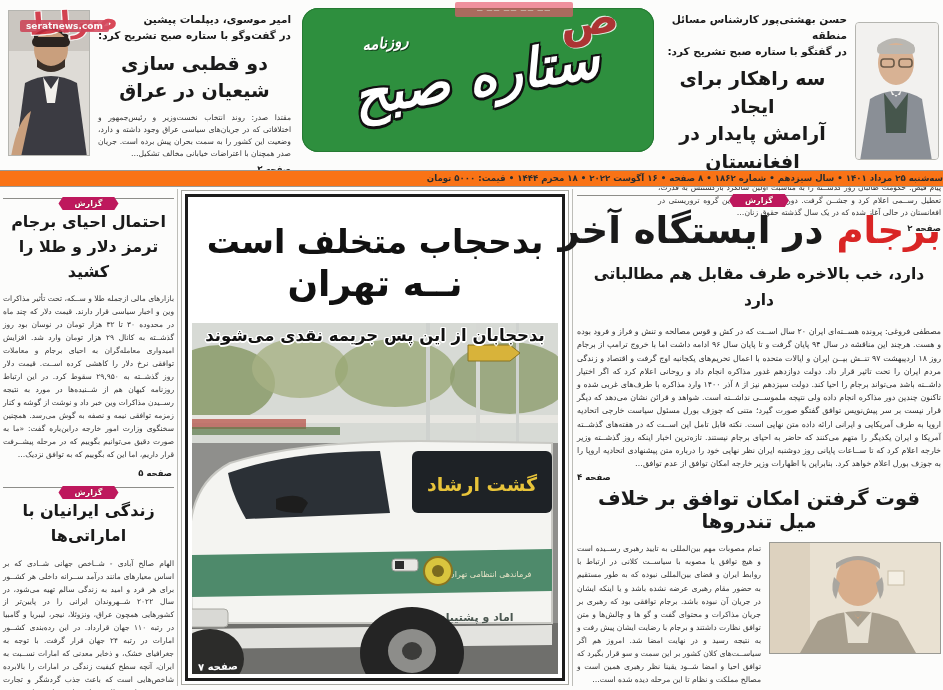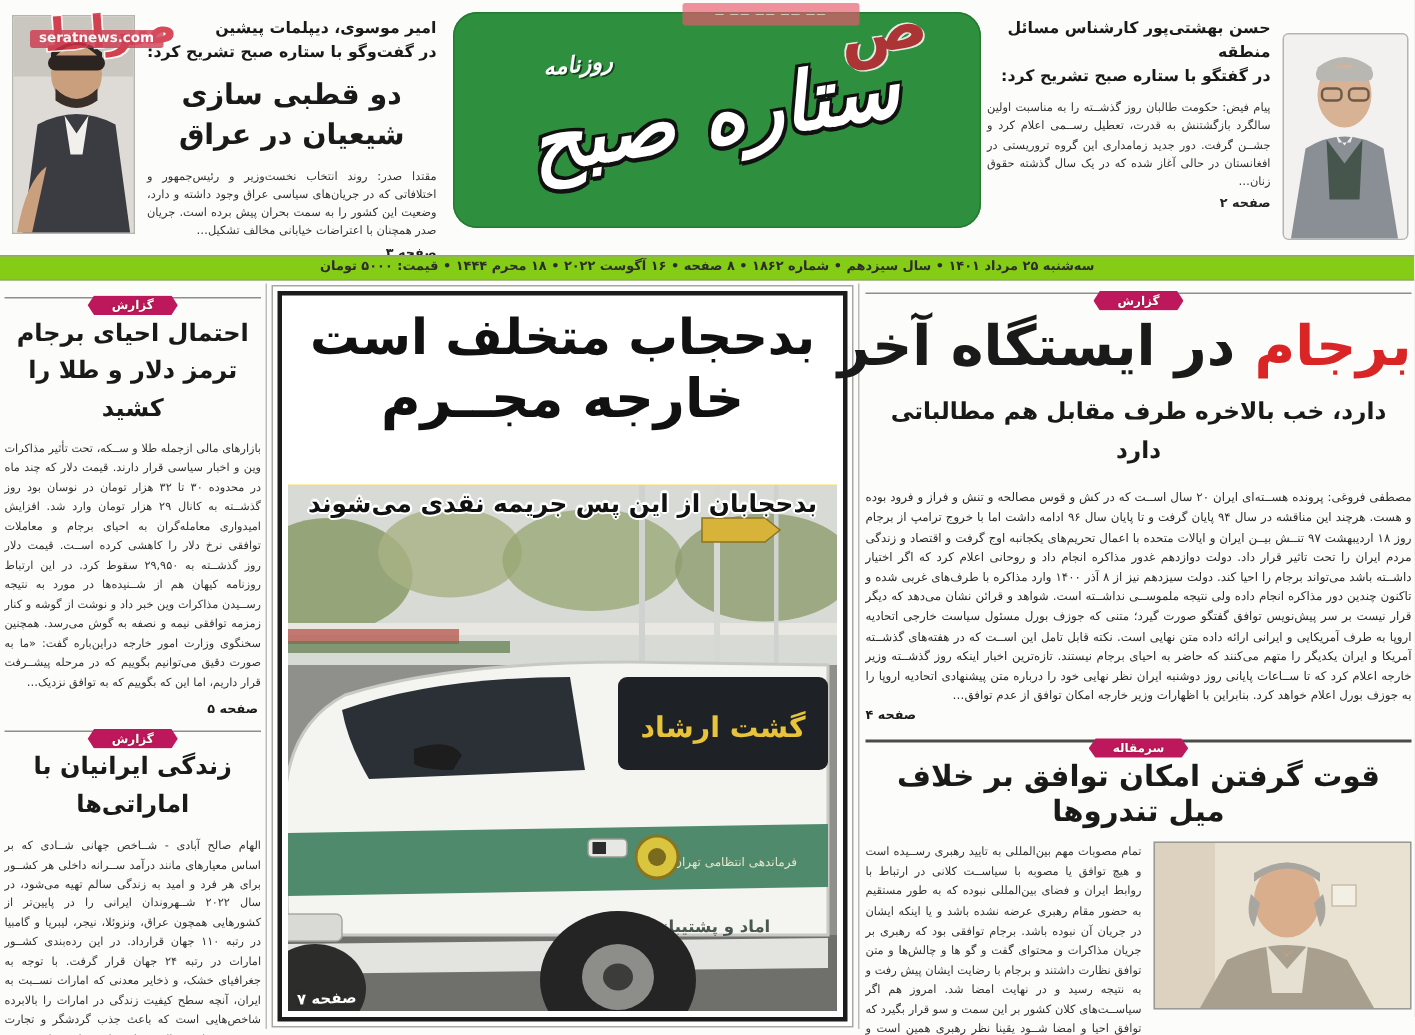--- a/index.html
+++ b/index.html
@@ -56,22 +56,22 @@
     background:rgba(233,90,110,.78); border-radius:2px;
     color:#fff; font-size:6px; line-height:15px; text-align:center; letter-spacing:1px; direction:ltr;
   }
   #wm-center .wm-glyph {
     position:absolute; left:104px; top:-6px; font-size:44px; font-weight:900; color:#c22533;
     text-shadow:1px 1px 0 #fff,-1px -1px 0 #fff; transform:rotate(-8deg);
   }
   
   #datestrip {
     position:absolute; left:0; top:170px; width:943px; height:17px;
-    background:#84cc16; border-top:1px solid #9a9a96; border-bottom:1px solid #9a9a96;
-    font-size:8.6px; font-weight:bold; color:#2c2c2c; text-align:center; line-height:15px;
+    background:#f97316; border-top:1px solid #9a9a96; border-bottom:1px solid #9a9a96;
+    font-size:8.6px; font-weight:bold; color:#2c2c2c; line-height:15px;
   }
   
   .vdiv { position:absolute; top:189px; height:497px; width:1px; background:#bdbdb8; }
   #vdiv-1 { left:177px; } #vdiv-2 { left:572px; }
   #col-left  { position:absolute; left:3px;  top:189px; width:171px; height:499px; }
   #col-right { position:absolute; left:577px; top:186px; width:364px; height:502px; }
   
   .badge-row { position:relative; text-align:center; height:15px; margin:2px 0 3px; }
   .badge-row::before { content:""; position:absolute; left:0; right:0; top:7px; border-top:1px solid #8d8d89; }
   .badge-row.strong::before { border-top:2px solid #4a4a46; }
@@ -85,21 +85,21 @@
   .lc-headline { font-weight:700; font-size:16px; line-height:1.55; text-align:center; margin-top:4px; letter-spacing:-0.5px;}
   .lc-body { font-size:7.5px; line-height:1.73; text-align:justify; color:#333; margin-top:9px; }
   .lc-pageref { font-size:8.5px; font-weight:bold; margin:6px 2px 2px; }
   
   #center-box {
     position:absolute; left:181px; top:190px; width:388px; height:495px;
     background:#fff; border:1px solid #a8a8a2; padding:3px;
   }
   #center-inner { width:100%; height:100%; border:3px solid #1c1c1c; position:relative; background:#fff; }
   .feat-line { font-weight:900; text-align:center; letter-spacing:-1px; color:#111; }
-  #feat-l1 { font-size:33px; margin-top:8px; }
+  #feat-l1 { font-size:33px; margin-top:25px; }
   #feat-l2 { font-size:36px; margin-top:2px; }
   #feat-photo { position:absolute; left:4px; right:4px; top:126px; bottom:4px; overflow:hidden; background:#fde047; }
   #feat-sub {
     position:absolute; z-index:5; left:0; right:0; top:129px; text-align:center;
     font-size:16.5px; font-weight:900; color:#111; letter-spacing:-0.5px;
     text-shadow:1.5px 0 #fff,-1.5px 0 #fff,0 1.5px #fff,0 -1.5px #fff,1px 1px #fff,-1px -1px #fff,1px -1px #fff,-1px 1px #fff;
   }
   #feat-pageref {
     position:absolute; z-index:5; left:10px; bottom:6px; font-size:10px; font-weight:900; color:#fff;
     text-shadow:1px 1px 1px #333,-1px -1px 1px #333,0 0 2px #222; transform:rotate(-2deg);
@@ -165,20 +165,24 @@
         <rect x="45" y="36" width="13" height="8" rx="3" fill="none" stroke="#6b5a48" stroke-width="1.6"></rect>
         <path d="M6 138 L16 76 Q42 60 68 76 L78 138 Z" fill="#8a8f96"></path>
         <path d="M30 70 L42 86 L54 70 L52 110 L32 110 Z" fill="#46564c"></path>
         <path d="M36 66 L42 74 L48 66 L46 72 L38 72 Z" fill="#efeeec"></path>
       </svg>
     </div>
     <div class="kicker">
       <div>حسن بهشتی‌پور کارشناس مسائل منطقه</div>
       <div>در گفتگو با ستاره صبح تشریح کرد:</div>
     </div>
+    <div class="top-headline">
+      <div>سه راهکار برای ایجاد</div>
+      <div>آرامش پایدار در افغانستان</div>
+    </div>
     <div class="top-body">پیام فیض: حکومت طالبان روز گذشــته را به مناسبت اولین سالگرد بازگشتنش به قدرت، تعطیل رســمی اعلام کرد و جشــن گرفت. دور جدید زمامداری این گروه تروریستی در افغانستان در حالی آغاز شده که در یک سال گذشته حقوق زنان…</div>
     <div class="pageref">صفحه ۲</div>
   </div>
 
   <div id="wm-left" class="wm">
     <span class="wm-cal">صراط</span>
     <span class="wm-site">seratnews.com</span>
   </div>
   <div id="wm-center" class="wm">
     <span class="wm-bar">— —— —— —— ——</span>
@@ -210,21 +214,21 @@
         <div>زندگی ایرانیان با اماراتی‌ها</div>
       </div>
       <div class="lc-body">الهام صالح آبادی - شــاخص جهانی شــادی که بر اساس معیارهای مانند درآمد ســرانه داخلی هر کشــور برای هر فرد و امید به زندگی سالم تهیه می‌شود، در سال ۲۰۲۲ شــهروندان ایرانی را در پایین‌تر از کشورهایی همچون عراق، ونزوئلا، نیجر، لیبریا و گامبیا در رتبه ۱۱۰ جهان قرارداد. در این رده‌بندی کشــور امارات در رتبه ۲۴ جهان قرار گرفت. با توجه به جغرافیای خشک، و ذخایر معدنی که امارات نســبت به ایران، آنچه سطح کیفیت زندگی در امارات را بالابرده شاخص‌هایی است که باعث جذب گردشگر و تجارت خوب شده است. البته چنانچه این شاخص‌ها در مورد ایران درست نیست لازم است تا مسولان با بهره‌گیری از اســتدلال علمی و شواهد آماری توضیح دهند و شــاخص‌های مبتنی بر آمار را در اختیــار افکار عمومی قرار دهند. در ادامه رتبه‌بندی شاخص‌های دو کشور ایران و امارات را می‌خوانید…</div>
 
     </div>
   </div>
 
   <div id="center-box">
     <div id="center-inner">
       <div class="feat-line" id="feat-l1">بدحجاب متخلف است</div>
-      <div class="feat-line" id="feat-l2">خارجه مجــرم</div>
+      <div class="feat-line" id="feat-l2">نــه تهران</div>
       <div id="feat-sub">بدحجابان از این پس جریمه نقدی می‌شوند</div>
       <div id="feat-photo">
         <svg width="378" height="360" viewBox="0 0 378 360">
           <rect width="378" height="132" fill="#d7dad5"></rect>
           <ellipse cx="40" cy="60" rx="55" ry="38" fill="#8a9a68" opacity=".85"></ellipse>
           <ellipse cx="120" cy="45" rx="48" ry="30" fill="#a7b284" opacity=".8"></ellipse>
           <ellipse cx="215" cy="50" rx="60" ry="34" fill="#97a572" opacity=".75"></ellipse>
           <ellipse cx="330" cy="55" rx="60" ry="36" fill="#8d9c6d" opacity=".8"></ellipse>
           <rect x="0" y="92" width="378" height="8" fill="#e8e7e2"></rect>
           <rect x="6" y="96" width="120" height="10" fill="#b44a40" opacity=".7"></rect>
@@ -274,23 +278,20 @@
     </div>
     <div id="main-headline">
       <span class="hl-red">برجام</span><span> در ایستگاه آخر</span>
     </div>
     <div id="main-subhead">
       <div>دارد، خب بالاخره طرف مقابل هم مطالباتی دارد</div>
     </div>
     <div id="main-body">مصطفی فروغی: پرونده هســته‌ای ایران ۲۰ سال اســت که در کش و قوس مصالحه و تنش و فراز و فرود بوده و هست. هرچند این مناقشه در سال ۹۴ پایان گرفت و تا پایان سال ۹۶ ادامه داشت اما با خروج ترامپ از برجام روز ۱۸ اردیبهشت ۹۷ تنــش بیــن ایران و ایالات متحده با اعمال تحریم‌های یکجانبه اوج گرفت و اقتصاد و زندگی مردم ایران را تحت تاثیر قرار داد. دولت دوازدهم غدور مذاکره انجام داد و روحانی اعلام کرد که اگر اختیار داشــته باشد می‌تواند برجام را احیا کند. دولت سیزدهم نیز از ۸ آذر ۱۴۰۰ وارد مذاکره با طرف‌های غربی شده و تاکنون چندین دور مذاکره انجام داده ولی نتیجه ملموســی نداشــته است. شواهد و قرائن نشان می‌دهد که دیگر قرار نیست بر سر پیش‌نویس توافق گفتگو صورت گیرد؛ متنی که جوزف بورل مسئول سیاست خارجی اتحادیه اروپا به طرف آمریکایی و ایرانی ارائه داده متن نهایی است. نکته قابل تامل این اســت که در هفته‌های گذشــته آمریکا و ایران یکدیگر را متهم می‌کنند که حاضر به احیای برجام نیستند. تازه‌ترین اخبار اینکه روز گذشــته وزیر خارجه اعلام کرد که تا ســاعات پایانی روز دوشنبه ایران نظر نهایی خود را درباره متن پیشنهادی اتحادیه اروپا را به جوزف بورل اعلام خواهد کرد. بنابراین با اظهارات وزیر خارجه امکان توافق از عدم توافق…</div>
     <div id="main-pageref">صفحه ۴</div>
 
-    <div class="badge-row strong">
-      <span class="ribbon">سرمقاله</span>
-    </div>
     <div id="edit-headline">قوت گرفتن امکان توافق بر خلاف میل تندروها</div>
     <div id="edit-flex">
       <div id="edit-photo">
         <svg width="170" height="110" viewBox="0 0 170 110">
           <rect width="170" height="110" fill="#e9e1d2"></rect>
           <rect x="0" y="0" width="40" height="110" fill="#ddd2bf"></rect>
           <rect x="118" y="28" width="16" height="14" fill="#f4efe4" stroke="#c8bda6"></rect>
           <ellipse cx="88" cy="38" rx="22" ry="25" fill="#d8ae8c"></ellipse>
           <path d="M66 26 Q88 8 110 26 L110 20 Q88 6 66 20 Z" fill="#a9a6a0"></path>
           <path d="M64 34 Q60 48 66 56 L70 40 Z" fill="#a9a6a0"></path>

